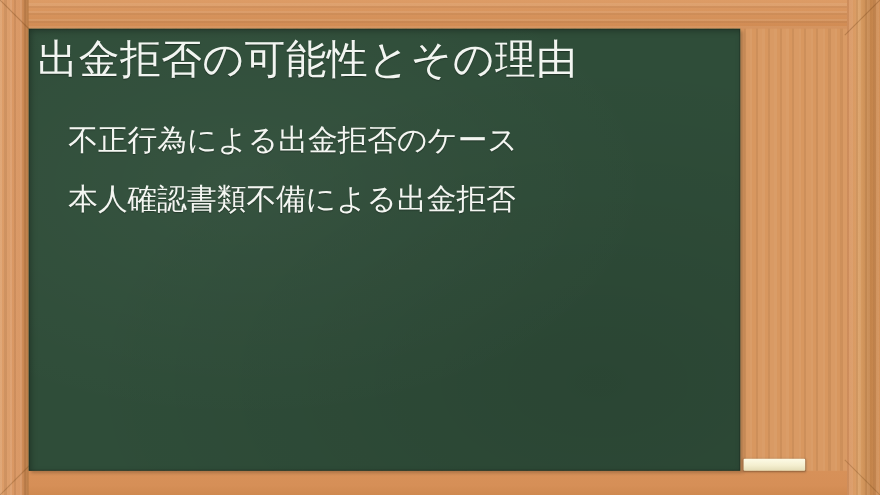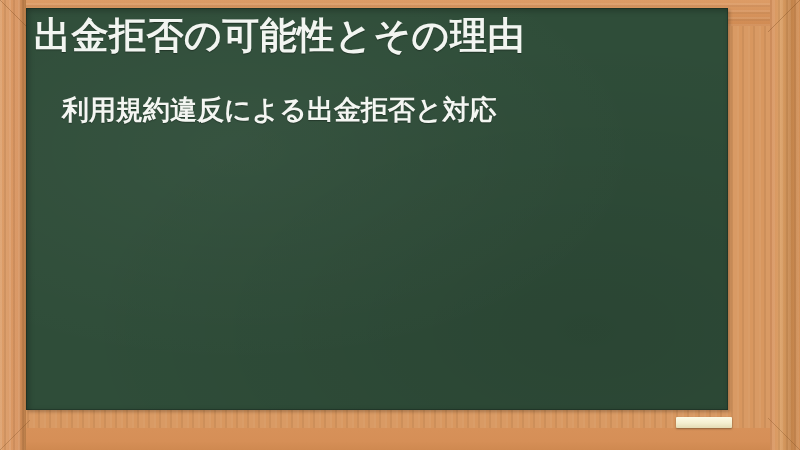--- a/index.html
+++ b/index.html
@@ -98,30 +98,29 @@
   .mitre-tl { left: 0;  top: 0; }
   .mitre-tr { right: 0; top: 0; }
   .mitre-bl { left: 0;  bottom: 0; }
   .mitre-br { right: 0; bottom: 0; }
   .mitre svg { display: block; }
 
   
   .board {
     position: absolute;
     left: 26px;
-    top: 8px;
-    width: 702px;
+    top: 26px;
+    width: 647px;
     height: 402px;
     background: #2f4d39;
     box-shadow:
       inset 0 0 0 1px rgba(0,0,0,0.18),
       inset 2px 2px 6px rgba(0,0,0,0.30),
       2px 2px 3px rgba(0,0,0,0.22);
     overflow: hidden;
-    font-weight: bold;
   }
   
   .board::after {
     content: "";
     position: absolute;
     inset: 0;
     background:
       radial-gradient(ellipse at 30% 35%, rgba(255,255,255,0.035) 0%, rgba(255,255,255,0) 60%),
       radial-gradient(ellipse at 80% 80%, rgba(0,0,0,0.10) 0%, rgba(0,0,0,0) 65%);
     pointer-events: none;
@@ -206,21 +205,22 @@
       <line x1="40" y1="40" x2="8" y2="8" stroke="rgba(120,72,30,0.30)" stroke-width="1"></line>
     </svg>
   </div>
 
   <div class="board">
     <div class="board-content">
 
       <div class="board-title">出金拒否の可能性とその理由</div>
 
       <ul class="board-list">
-        <li class="board-list-item">利用規約違反による出金拒否と対応</li>
+        <li class="board-list-item">不正行為による出金拒否のケース</li>
+        <li class="board-list-item">本人確認書類不備による出金拒否</li>
       </ul>
 
     </div>
   </div>
 
   <div class="chalk-stick"></div>
 
 </div>
 
 </body></html>

